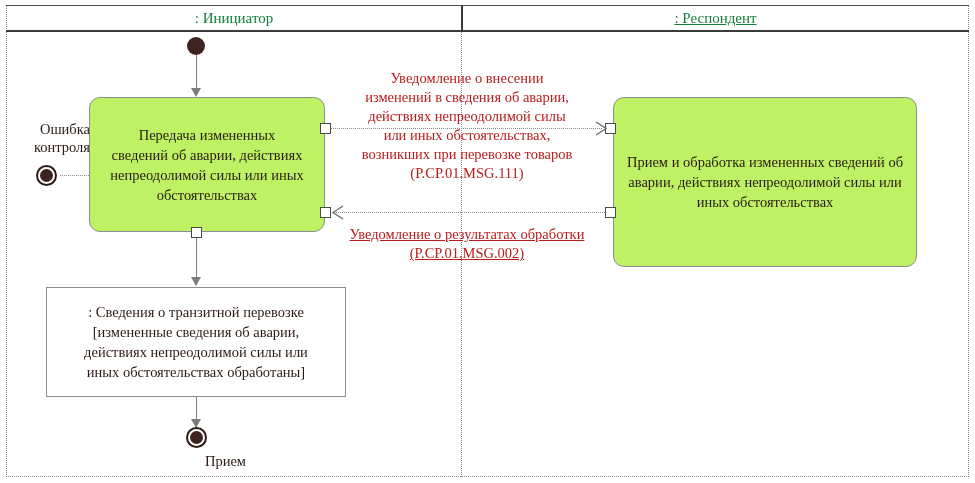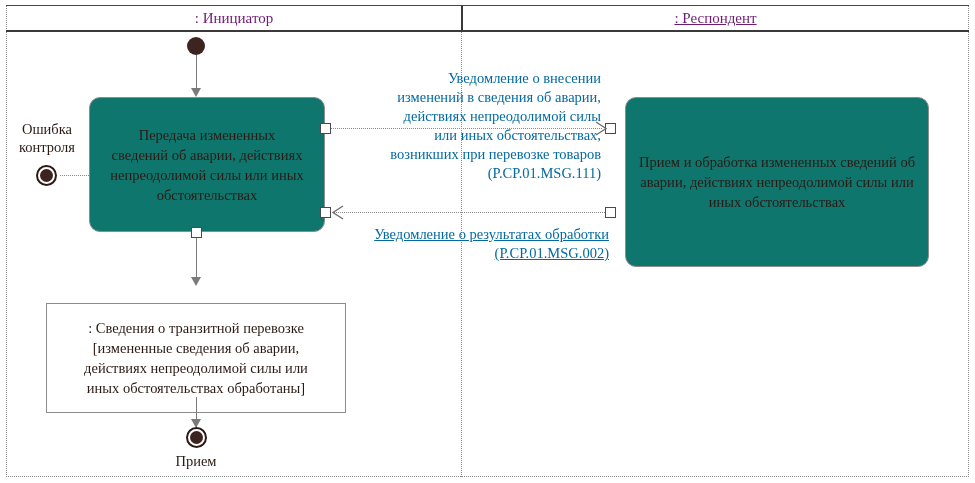--- a/index.html
+++ b/index.html
@@ -60,32 +60,32 @@
     height: 26px;
     border-left: 2px solid #3a3a3a;
   }
   .lane-title {
     position: absolute;
     top: 8px;
     height: 20px;
     line-height: 20px;
     text-align: center;
     font-size: 15px;
-    color: #701a75;
+    color: #15803d;
     white-space: nowrap;
   }
   #lane-title-initiator { left: 7px; width: 454px; }
   #lane-title-respondent { left: 462px; width: 507px; text-decoration: underline; }
 
   
   .activity-box {
     position: absolute;
     border: 1px solid #8d8d8d;
     border-radius: 11px;
-    background: #0f766e;
+    background: #bef264;
     box-sizing: border-box;
     display: flex;
     align-items: center;
     justify-content: center;
     text-align: center;
     font-size: 14.5px;
     line-height: 20px;
     color: #2b1a14;
     padding: 4px 10px;
   }
@@ -95,21 +95,20 @@
     background: #ffffff;
     box-sizing: border-box;
     display: flex;
     align-items: center;
     justify-content: center;
     text-align: center;
     font-size: 14.5px;
     line-height: 20px;
     color: #2b1a14;
     padding: 4px 6px;
-    margin-top: 16px;
   }
   .box-text { white-space: pre-line; display: block; }
 
   
   .initial-node {
     position: absolute;
     width: 18px;
     height: 18px;
     border-radius: 50%;
     background: #3d2420;
@@ -129,21 +128,21 @@
     position: absolute;
     left: 2px;
     top: 2px;
     width: 13px;
     height: 13px;
     border-radius: 50%;
     background: #3d2420;
   }
   .node-label {
     position: absolute;
-    text-align: center;
+    text-align: right;
     font-size: 14.5px;
     line-height: 18px;
     color: #2b1a14;
     white-space: pre-line;
   }
 
   
   .pin {
     position: absolute;
     width: 11px;
@@ -180,24 +179,24 @@
     left: 0;
     top: 0;
     width: 975px;
     height: 483px;
     pointer-events: none;
   }
 
   
   .msg-label {
     position: absolute;
-    text-align: right;
+    text-align: center;
     font-size: 14.5px;
     line-height: 19px;
-    color: #0369a1;
+    color: #b91c1c;
     white-space: pre-line;
   }
 </style>
 </head>
 <body>
 
 <div id="canvas">
 
   <div class="lane-frame"></div>
   <div class="lane-top-rule"></div>
@@ -238,21 +237,21 @@
 [измененные сведения об аварии,
 действиях непреодолимой силы или
 иных обстоятельствах обработаны]</span>
   </div>
 
   <div class="conn-v" style="left:196px; top:397px; height:32px;"></div>
   <div class="arrow arrow-down" style="left:191px; top:419px;"></div>
   <div class="final-node" style="left:186px; top:427px;"></div>
   <div class="node-label" style="left:146px; top:452px; width:100px;">Прием</div>
 
-  <div class="activity-box" style="left:613px; top:97px; width:304px; height:170px;margin-left:12px;">
+  <div class="activity-box" style="left:613px; top:97px; width:304px; height:170px;">
     <span class="box-text">Прием и обработка измененных сведений об
 аварии, действиях непреодолимой силы или
 иных обстоятельствах</span>
   </div>
   <div class="pin" style="left:605px; top:123px;"></div>
   <div class="pin" style="left:605px; top:207px;"></div>
 
   <div class="conn-h-dot" style="left:331px; top:128px; width:271px;"></div>
   <div class="conn-h-dot" style="left:334px; top:212px; width:271px;"></div>
 

